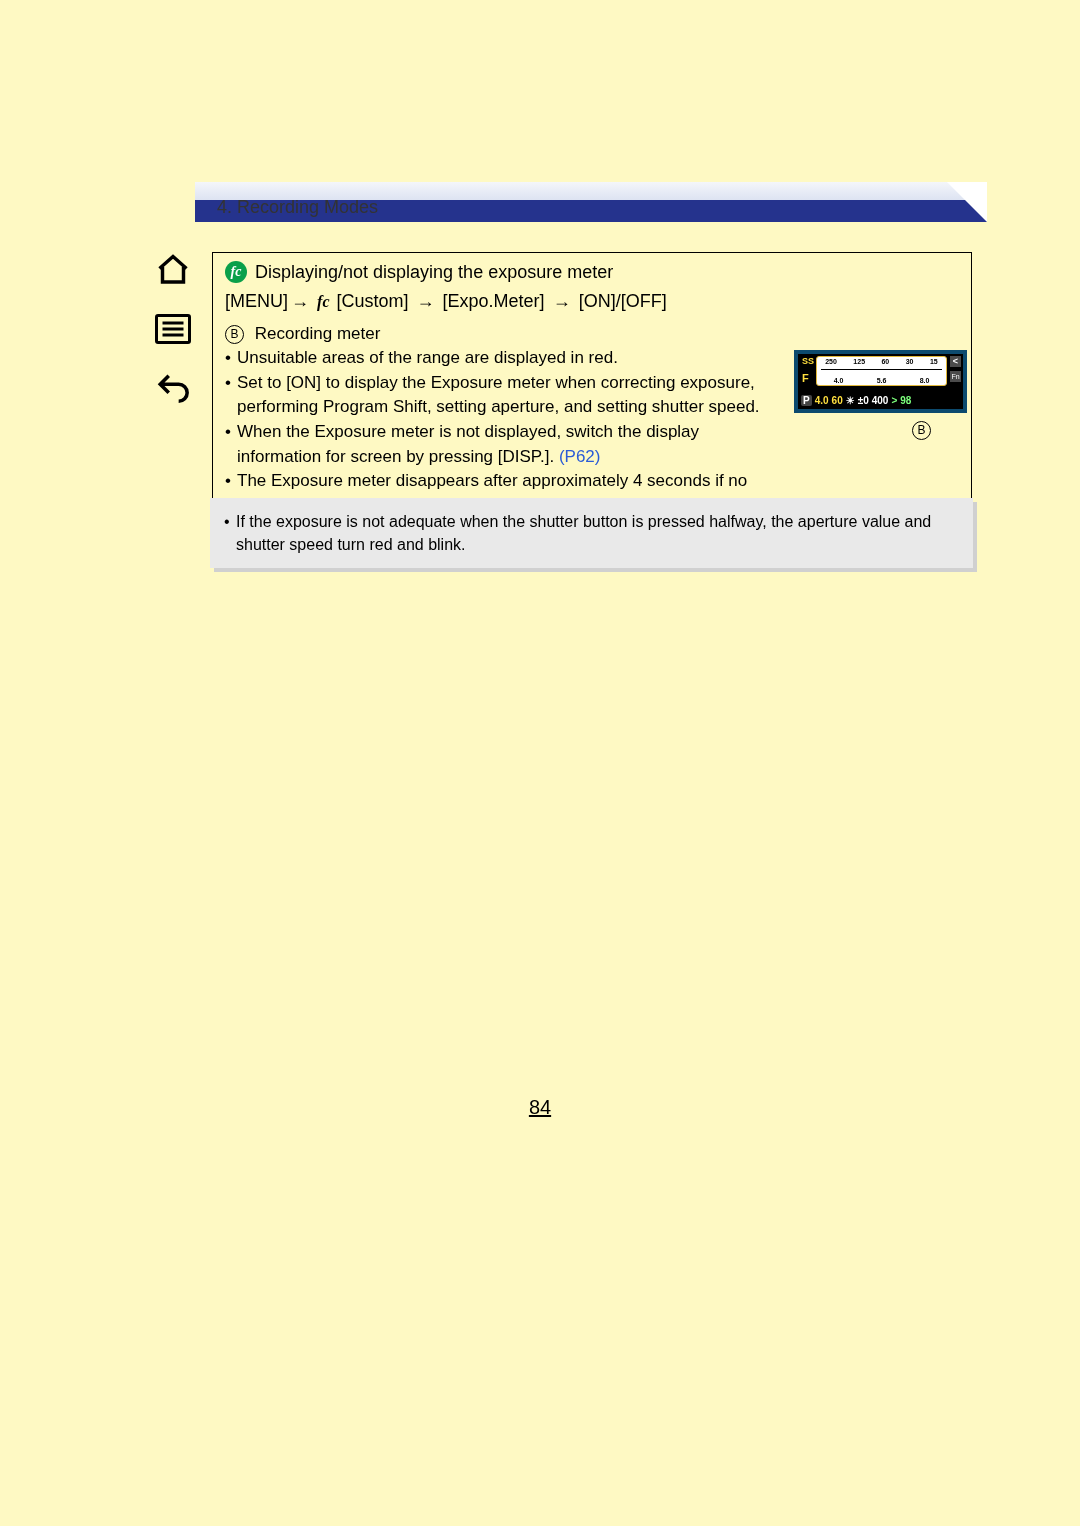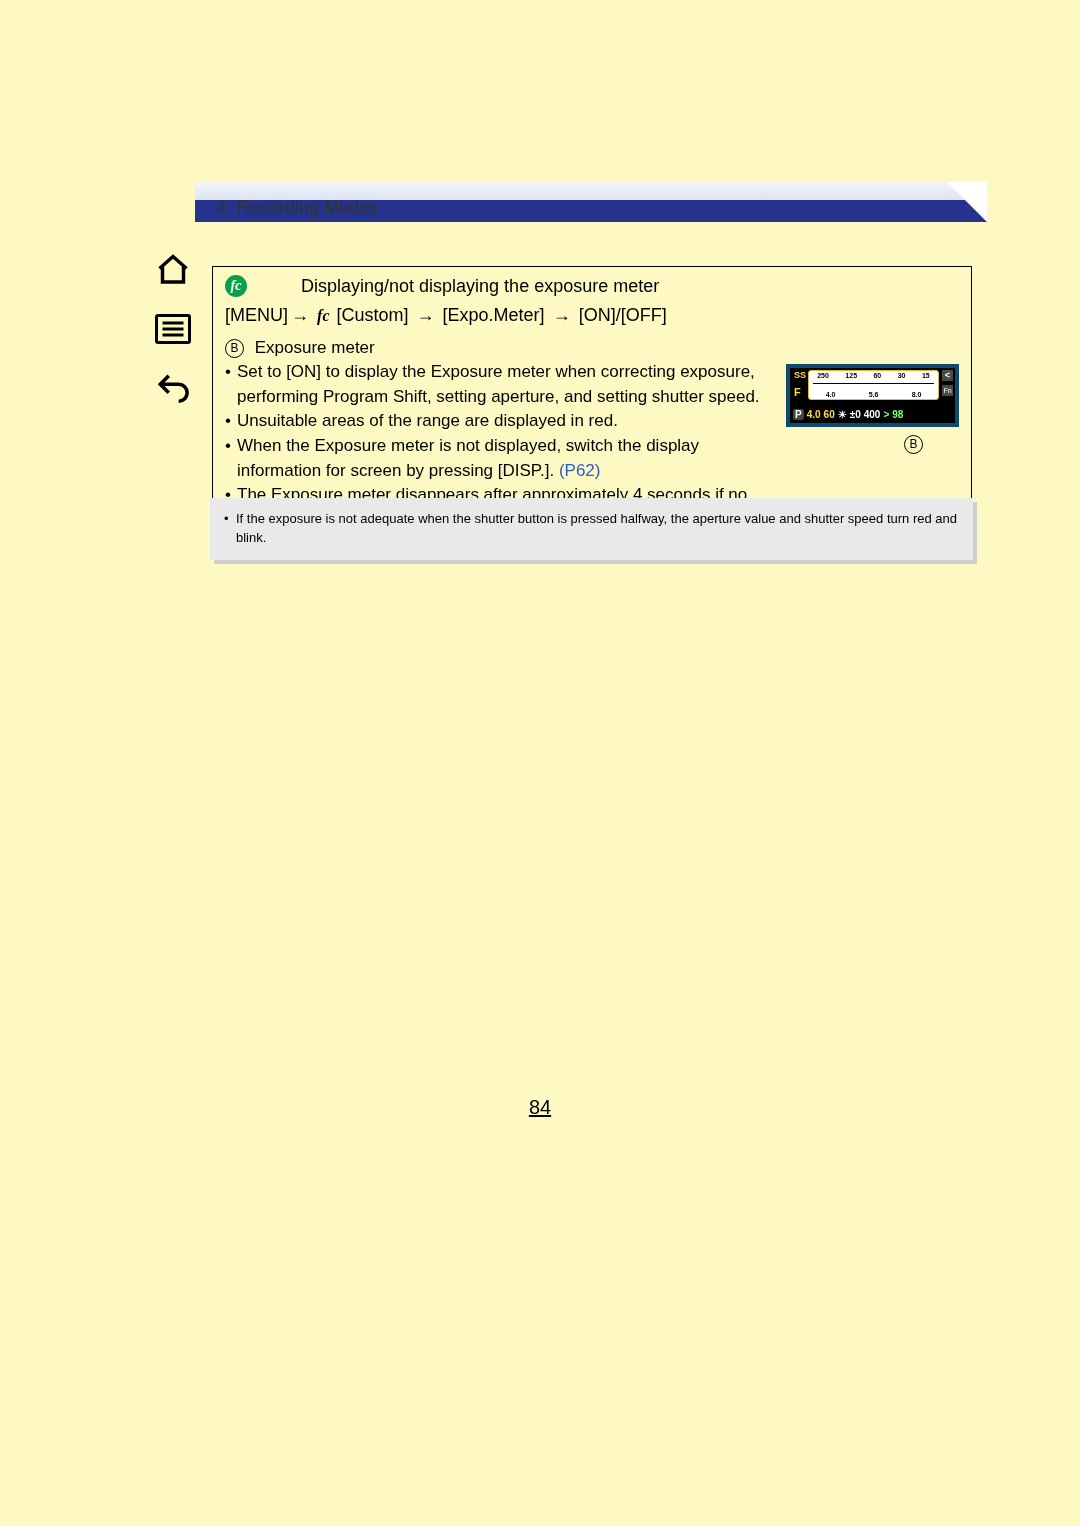--- a/index.html
+++ b/index.html
@@ -7,25 +7,25 @@
   
   .hdr{position:absolute;left:195px;top:182px;width:792px;height:40px;
        background:linear-gradient(to bottom,#f4f6fa 0%,#dde3f2 45%,#25338d 46%,#25338d 100%);}
   .hdr::after{content:"";position:absolute;right:0;top:0;width:0;height:0;
               border-left:40px solid transparent;border-top:40px solid #fff;}
   .hdr-txt{position:absolute;left:217px;top:197px;font-size:18px;color:#333;}
   
   .side{position:absolute;left:155px;top:252px;width:40px;}
   .side svg{display:block;margin-bottom:26px;stroke:#000;fill:none;stroke-width:2;}
   
-  .mainbox{position:absolute;left:212px;top:266px;width:760px;border:1px solid #000;padding:8px 12px 10px 12px;box-sizing:border-box;}
+  .mainbox{position:absolute;left:212px;top:252px;width:760px;border:1px solid #000;padding:8px 4px 10px 12px;box-sizing:border-box;}
   .ttlrow{display:flex;align-items:center;gap:8px;margin-bottom:8px;}
   .fc-badge{width:22px;height:22px;border-radius:50%;background:#0aa04a;color:#fff;
             font:italic bold 14px/22px Georgia,serif;text-align:center;}
-  .ttl{font-size:18px;margin-left:46px;}
+  .ttl{font-size:18px;}
   .menuline{font-size:18px;}
   .menuline .fc-inline{font:italic bold 16px Georgia,serif;margin-right:2px;}
   .arrow{margin:0 3px;}
   .label-row{margin-top:12px;font-size:17px;}
   .circ{display:inline-block;width:17px;height:17px;border:1.5px solid #000;border-radius:50%;
         font:12px/17px Arial;text-align:center;vertical-align:middle;margin-right:6px;}
   .bodyrow{display:flex;gap:10px;margin-top:2px;}
   .txtcol{flex:1;}
   ul.pts{list-style:none;margin:0;padding:0;font-size:17px;line-height:1.45;}
   ul.pts li{padding-left:12px;position:relative;}
@@ -46,21 +46,21 @@
   .scrn-btm span{font:bold 10px Arial;margin-left:3px;}
   .scrn-p{color:#fff;background:#444;border-radius:2px;padding:0 2px;}
   .scrn-val{color:#ffdf3f;}
   .scrn-ev{color:#fff;}
   .scrn-iso{color:#fff;}
   .scrn-chev{color:#7cff7c;}
   .scrn-ct{color:#7cff7c;}
   .circ-below{margin-top:8px;text-align:right;padding-right:30px;}
   
   .gbox{position:absolute;left:210px;top:498px;width:763px;background:#e9e9e9;
-        box-shadow:4px 4px 0 #d0d0d0;padding:12px 14px;box-sizing:border-box;font-size:13px;line-height:1.45;}
+        box-shadow:4px 4px 0 #d0d0d0;padding:12px 14px;box-sizing:border-box;font-size:16px;line-height:1.45;}
   .gbox-li{padding-left:12px;position:relative;}
   .gbox-li::before{content:"•";position:absolute;left:0;top:0;}
   
   .pnum{position:absolute;left:0;right:0;top:1096px;text-align:center;font-size:20px;text-decoration:underline;}
 </style>
 </head>
 <body>
 
 <div class="page">
 
@@ -93,28 +93,28 @@
       <span class="fc-inline">fc</span>
       <span>[Custom]</span>
       <span class="arrow">→</span>
       <span>[Expo.Meter]</span>
       <span class="arrow">→</span>
       <span>[ON]/[OFF]</span>
     </div>
 
     <div class="label-row">
       <span class="circ">B</span>
-      <span>Exposure meter</span>
+      <span>Recording meter</span>
     </div>
 
     <div class="bodyrow">
       <div class="txtcol">
         <ul class="pts">
+          <li>Unsuitable areas of the range are displayed in red.</li>
           <li>Set to [ON] to display the Exposure meter when correcting exposure, performing Program Shift, setting aperture, and setting shutter speed.</li>
-          <li>Unsuitable areas of the range are displayed in red.</li>
           <li>
             <span>When the Exposure meter is not displayed, switch the display information for screen by pressing [DISP.].</span>
             <span class="p62">(P62)</span>
           </li>
           <li>The Exposure meter disappears after approximately 4 seconds if no operation is performed.</li>
         </ul>
       </div>
 
       <div>
         <div class="screen">

